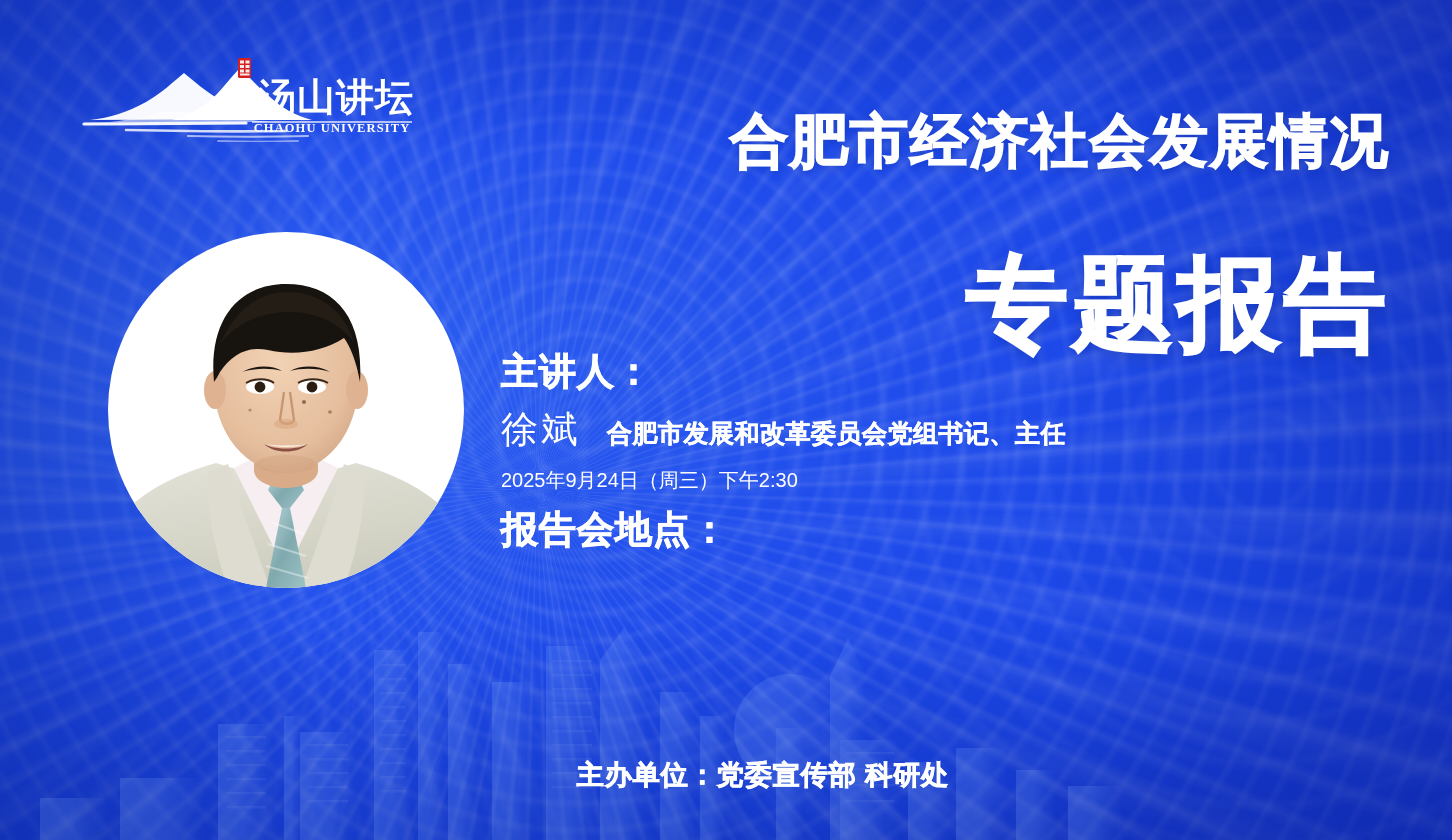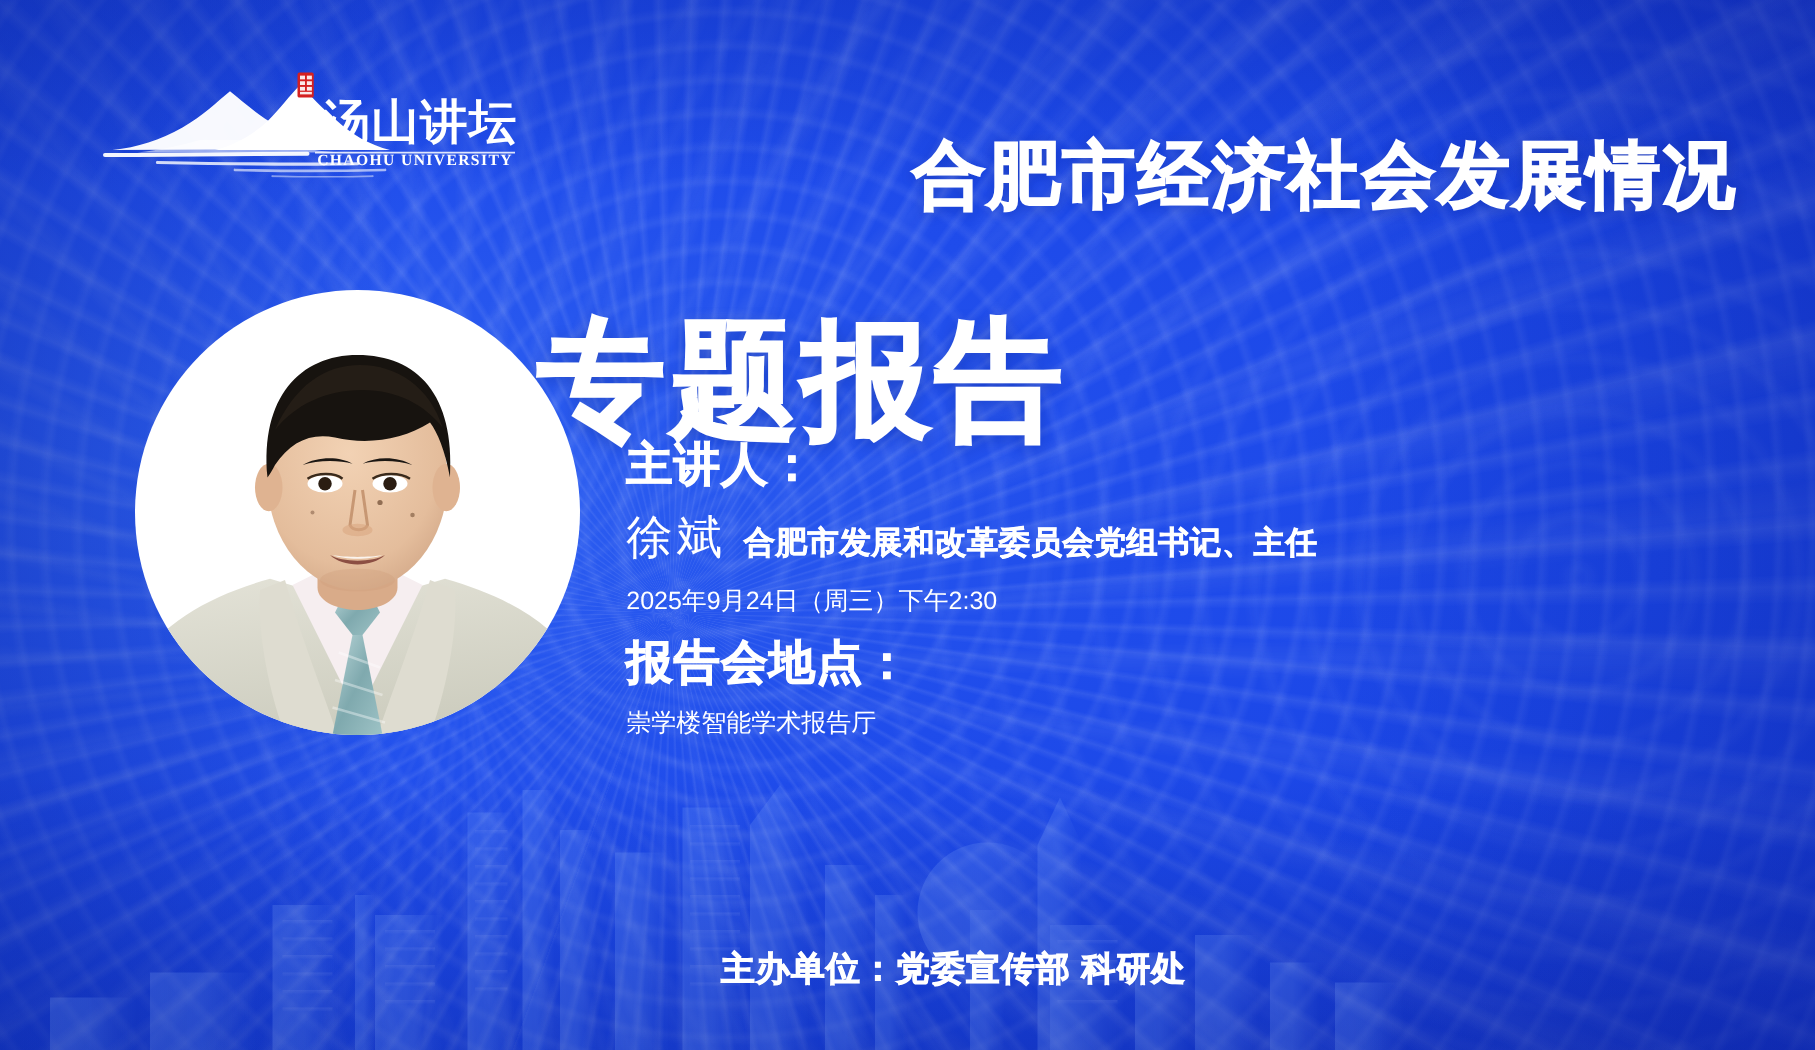--- a/index.html
+++ b/index.html
@@ -100,21 +100,21 @@
     line-height:1.0;
     font-weight:900;
     letter-spacing:2px;
     white-space:nowrap;
     text-shadow:0 2px 10px rgba(6,24,110,.30);
     -webkit-text-stroke:1.6px #ffffff;
   }
   .title-sub{
     position:absolute; left:430px; top:253px;
     width:960px;
-    text-align:left;
+    text-align:right;
     color:#ffffff;
     font-size:102px;
     line-height:1.0;
     font-weight:900;
     letter-spacing:4px;
     white-space:nowrap;
     text-shadow:0 3px 14px rgba(6,24,110,.30);
     -webkit-text-stroke:2.2px #ffffff;
   }
 
@@ -132,21 +132,21 @@
     color:#ffffff;
   }
   .label{
     font-size:37px;
     font-weight:900;
     letter-spacing:1px;
     line-height:1.28;
     -webkit-text-stroke:.9px #ffffff;
   }
   .speaker-row{
-    display:flex; align-items:baseline; gap:14px;
+    display:flex; align-items:baseline; gap:26px;
     margin-top:10px; margin-bottom:12px;
   }
   .speaker-name{
     font-size:37px; font-weight:400; letter-spacing:3px;
   }
   .speaker-title{
     font-size:25px; font-weight:700; letter-spacing:.5px;
     -webkit-text-stroke:.5px #ffffff;
   }
   .label-time{ margin-top:6px; }
@@ -380,18 +380,17 @@
     <div class="label">主讲人：</div>
 
     <div class="speaker-row">
       <span class="speaker-name">徐斌</span>
       <span class="speaker-title">合肥市发展和改革委员会党组书记、主任</span>
     </div>
 
     <div class="value">2025年9月24日（周三）下午2:30</div>
 
     <div class="label label-place">报告会地点：</div>
-    <div class="value value-place">崇学楼智能学术报告厅</div>
   </div>
 
   <div class="footer">主办单位：党委宣传部  科研处</div>
 
 </div>
 
 </body></html>

